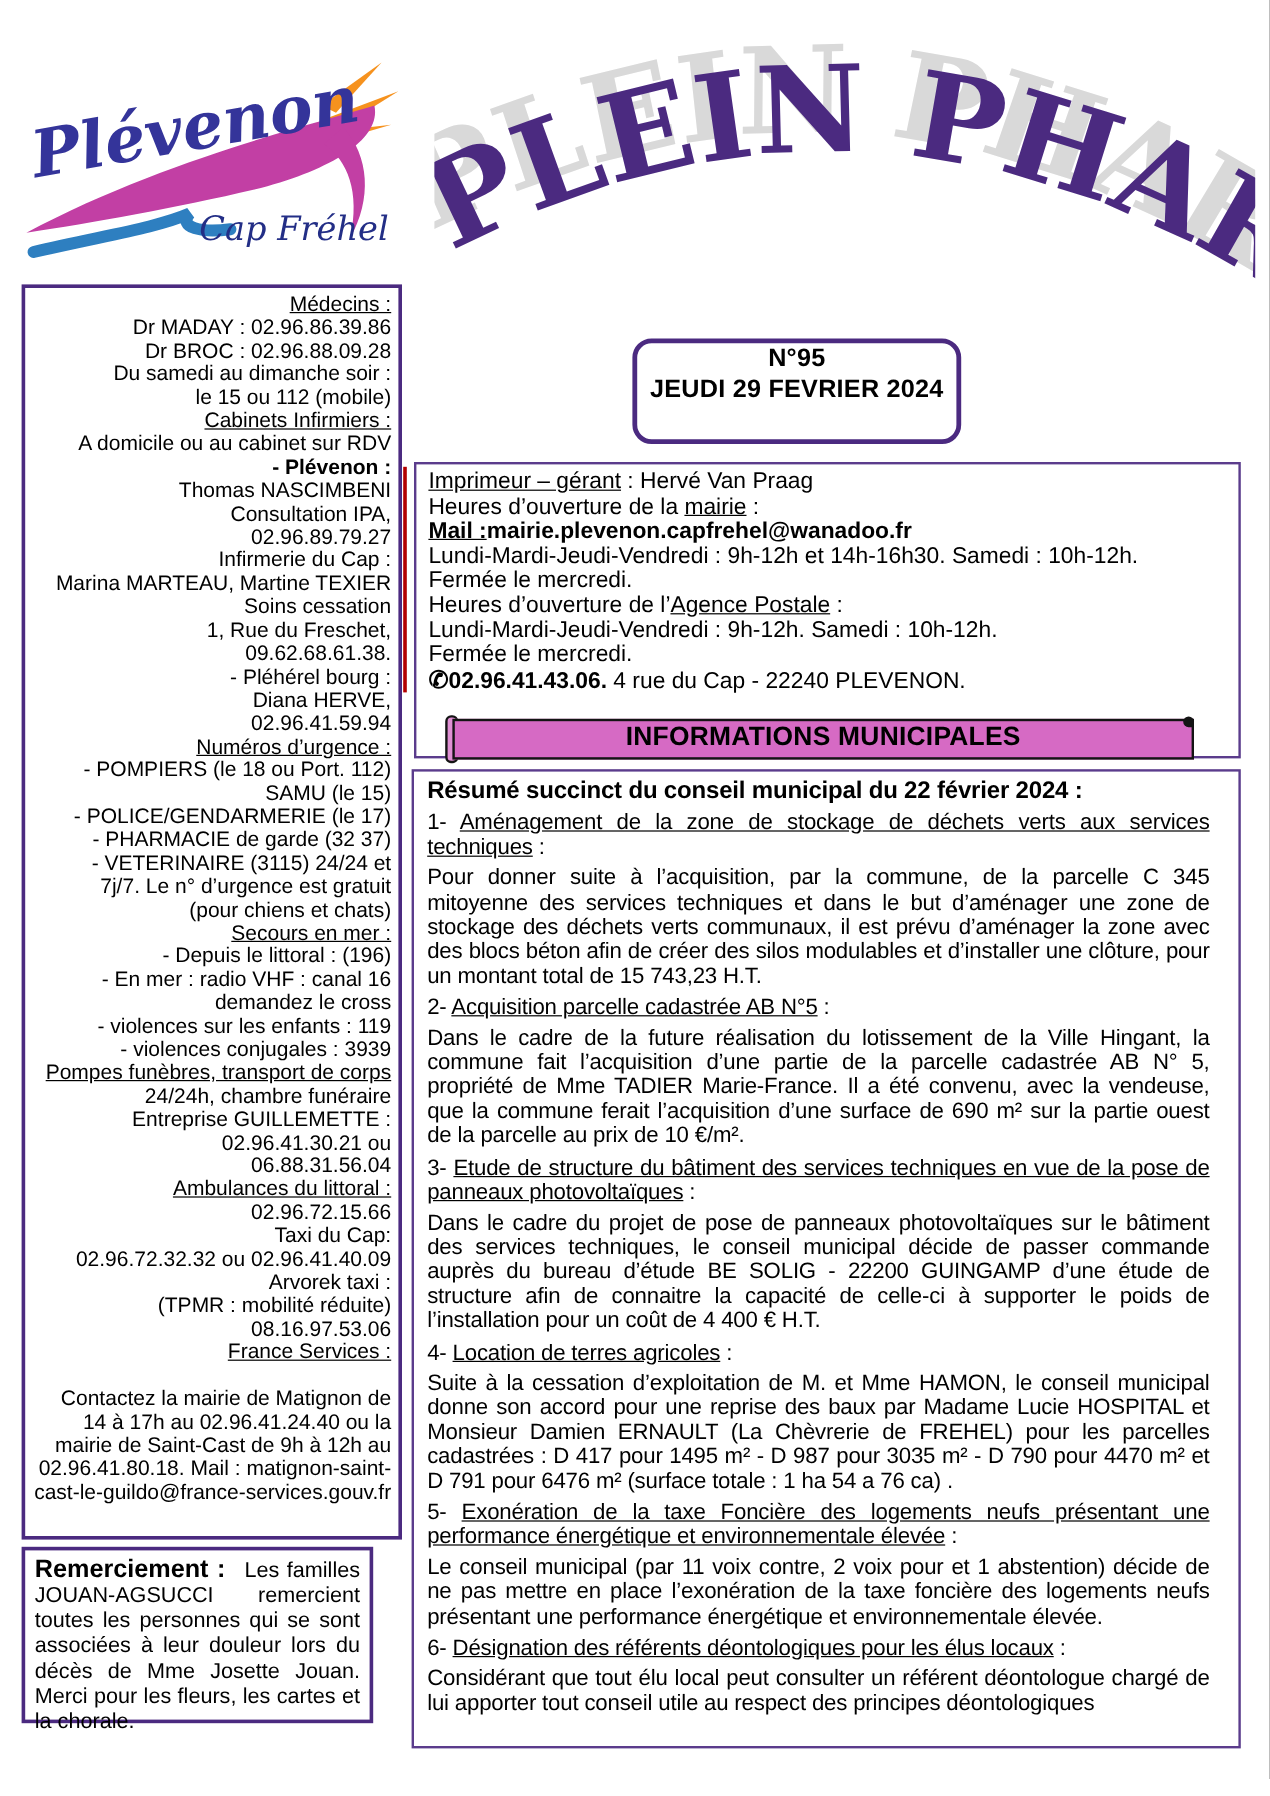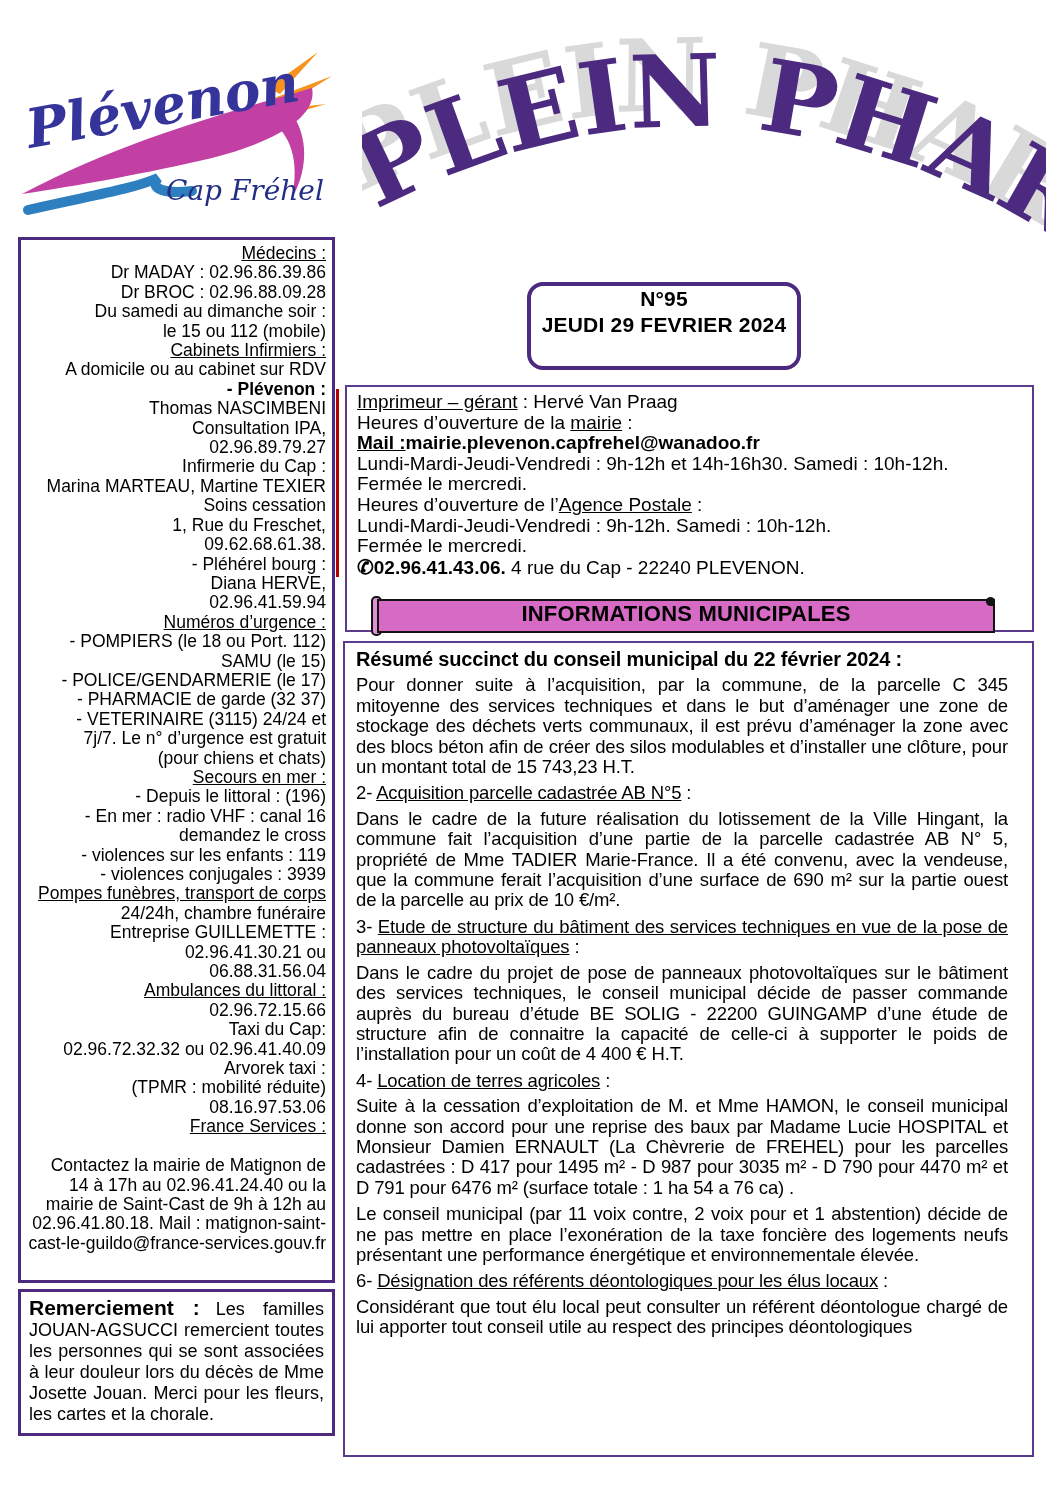--- a/index.html
+++ b/index.html
@@ -67,21 +67,21 @@
   .sidebar-box {
     position:absolute; left:18px; top:237px; width:317px; height:1046px;
     border:3px solid #4b2a80; padding:4px 6px;
     font-size:17.5px; line-height:19.4px; text-align:right;
   }
   .sb-line { overflow-wrap:break-word; }
   .sb-b { font-weight:bold; }
 
   
   .thanks-box {
-    position:absolute; left:18px; top:1289px; width:317px; height:147px;
+    position:absolute; left:18px; top:1289px; width:293px; height:147px;
     border:3px solid #4b2a80; padding:5px 8px;
     font-size:18px; line-height:21px; text-align:justify;
   }
   .thanks-title { font-weight:bold; font-size:21px; margin-right:16px; }
 </style>
 </head>
 <body>
 
 <div class="page">
 
@@ -135,35 +135,37 @@
       <span>INFORMATIONS MUNICIPALES</span>
       <div class="banner-curl"></div>
     </div>
   </div>
 
   <div class="main-box">
     <p class="main-title">Résumé succinct du conseil municipal du 22 février 2024 :</p>
     <div>
 
     <section class="item">
+        <p class="item-head"><span>1- </span><span class="u">Aménagement de la zone de stockage de déchets verts aux services techniques</span><span> :</span></p>
         <p class="item-body">Pour donner suite à l’acquisition, par la commune, de la parcelle C 345 mitoyenne des services techniques et dans le but d’aménager une zone de stockage des déchets verts communaux, il est prévu d’aménager la zone avec des blocs béton afin de créer des silos modulables et d’installer une clôture, pour un montant total de 15 743,23 H.T.</p>
       </section>
         <section class="item">
         <p class="item-head"><span>2- </span><span class="u">Acquisition parcelle cadastrée AB N°5</span><span> :</span></p>
         <p class="item-body">Dans le cadre de la future réalisation du lotissement de la Ville Hingant, la commune fait l’acquisition d’une partie de la parcelle cadastrée AB N° 5, propriété de Mme TADIER Marie-France. Il a été convenu, avec la vendeuse, que la commune ferait l’acquisition d’une surface de 690 m² sur la partie ouest de la parcelle au prix de 10 €/m².</p>
       </section>
         <section class="item">
         <p class="item-head"><span>3- </span><span class="u">Etude de structure du bâtiment des services techniques en vue de la pose de panneaux photovoltaïques</span><span> :</span></p>
         <p class="item-body">Dans le cadre du projet de pose de panneaux photovoltaïques sur le bâtiment des services techniques, le conseil municipal décide de passer commande auprès du bureau d’étude BE SOLIG - 22200 GUINGAMP d’une étude de structure afin de connaitre la capacité de celle-ci à supporter le poids de l’installation pour un coût de 4 400 € H.T.</p>
       </section>
         <section class="item">
         <p class="item-head"><span>4- </span><span class="u">Location de terres agricoles</span><span> :</span></p>
         <p class="item-body">Suite à la cessation d’exploitation de M. et Mme HAMON, le conseil municipal donne son accord pour une reprise des baux par Madame Lucie HOSPITAL et Monsieur Damien ERNAULT (La Chèvrerie de FREHEL) pour les parcelles cadastrées : D 417 pour 1495 m² - D 987 pour 3035 m² - D 790 pour 4470 m² et D 791 pour 6476 m² (surface totale : 1 ha 54 a 76 ca) .</p>
       </section>
         <section class="item">
+        <p class="item-head"><span>5- </span><span class="u">Exonération de la taxe Foncière des logements neufs présentant une performance énergétique et environnementale élevée</span><span> :</span></p>
         <p class="item-body">Le conseil municipal (par 11 voix contre, 2 voix pour et 1 abstention) décide de ne pas mettre en place l’exonération de la taxe foncière des logements neufs présentant une performance énergétique et environnementale élevée.</p>
       </section>
         <section class="item">
         <p class="item-head"><span>6- </span><span class="u">Désignation des référents déontologiques pour les élus locaux</span><span> :</span></p>
         <p class="item-body">Considérant que tout élu local peut consulter un référent déontologue chargé de lui apporter tout conseil utile au respect des principes déontologiques</p>
       </section>
       </div>
   </div>
 
   <div class="sidebar-box">

